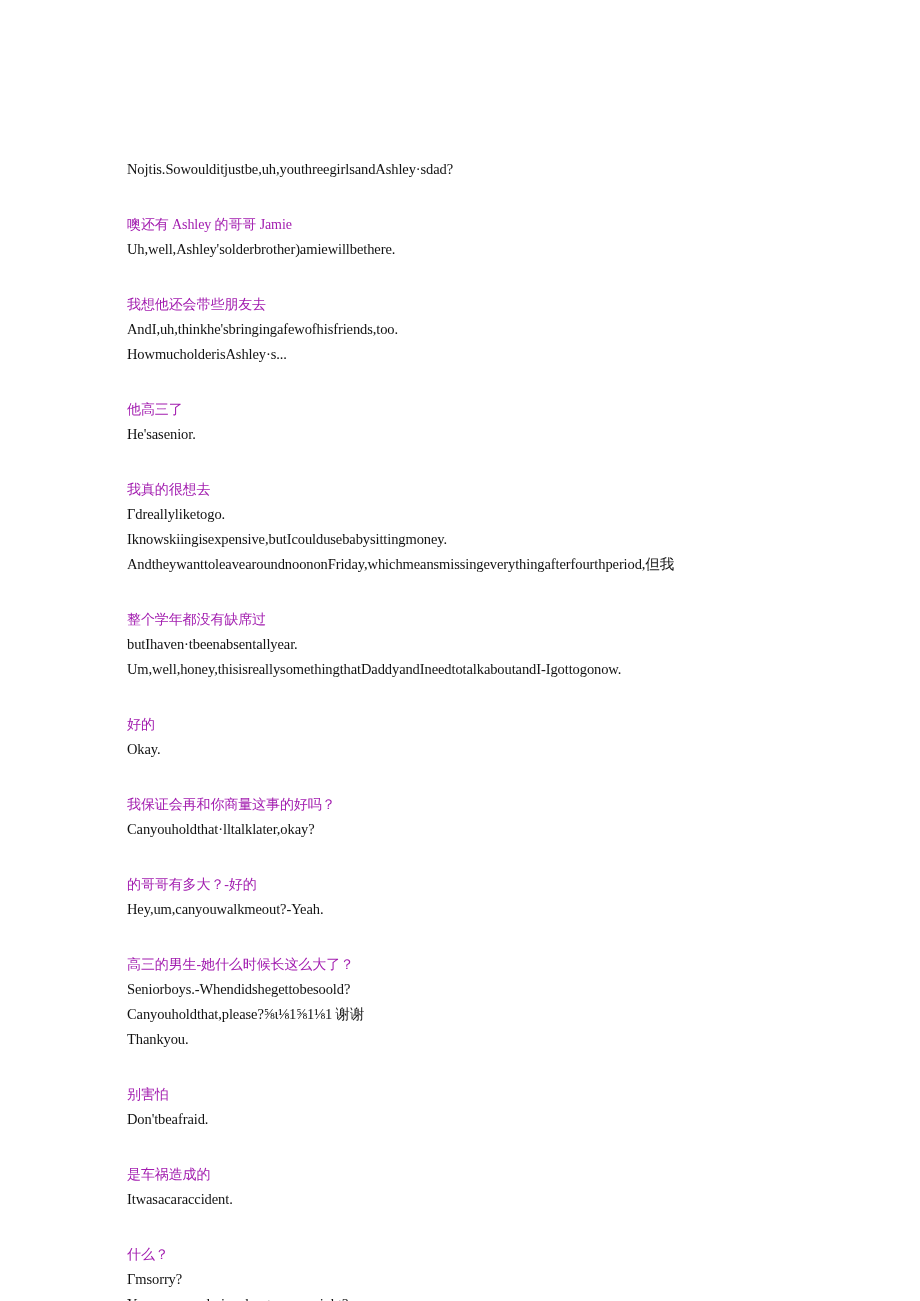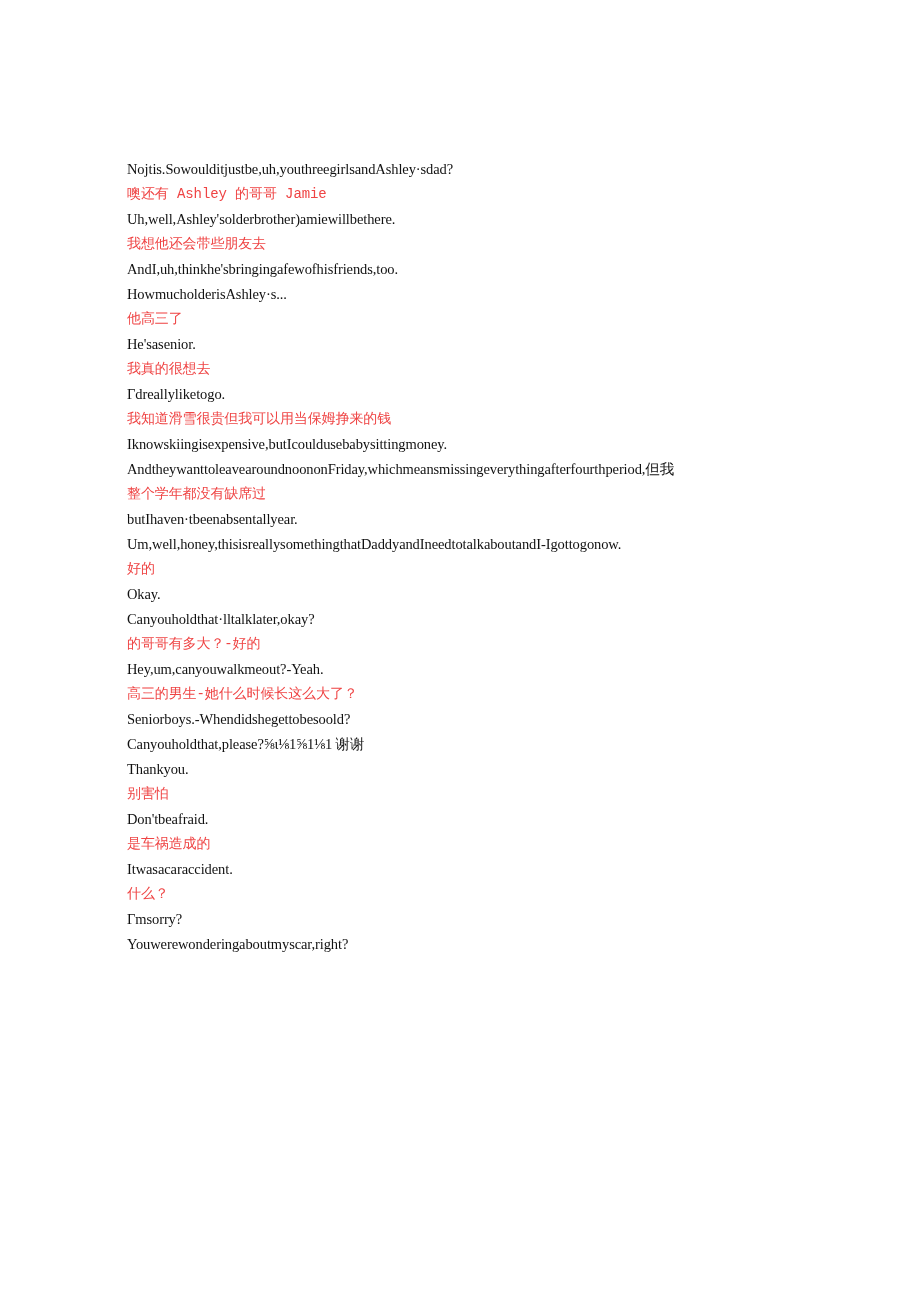--- a/index.html
+++ b/index.html
@@ -22,50 +22,51 @@
       width: 680px;
     }
     .line {
       font-size: 14.5px;
       line-height: 25px;
       height: 25px;
       white-space: nowrap;
       letter-spacing: -0.1px;
     }
     .line.zh {
-      font-family: Liberation Mono, monospace;
+      font-family: Liberation Serif, serif;
       font-size: 14px;
-      color: #ef4444;
+      color: #a21caf;
+      margin-top: 30px;
     }
     .line.en {
       font-family: "Liberation Serif", "DejaVu Serif", serif;
     }
   </style>
 </head>
 <body>
 
 <div class="page">
   <div class="line en">Nojtis.Sowoulditjustbe,uh,youthreegirlsandAshley·sdad?</div>
   <div class="line zh">噢还有 Ashley 的哥哥 Jamie</div>
   <div class="line en">Uh,well,Ashley'solderbrother)amiewillbethere.</div>
   <div class="line zh">我想他还会带些朋友去</div>
   <div class="line en">AndI,uh,thinkhe'sbringingafewofhisfriends,too.</div>
   <div class="line en">HowmucholderisAshley·s...</div>
   <div class="line zh">他高三了</div>
   <div class="line en">He'sasenior.</div>
   <div class="line zh">我真的很想去</div>
   <div class="line en">Γdreallyliketogo.</div>
-  <div class="line zh">我知道滑雪很贵但我可以用当保姆挣来的钱</div>
   <div class="line en">Iknowskiingisexpensive,butIcouldusebabysittingmoney.</div>
   <div class="line en">AndtheywanttoleavearoundnoononFriday,whichmeansmissingeverythingafterfourthperiod,但我</div>
   <div class="line zh">整个学年都没有缺席过</div>
   <div class="line en">butIhaven·tbeenabsentallyear.</div>
   <div class="line en">Um,well,honey,thisisreallysomethingthatDaddyandIneedtotalkaboutandI-Igottogonow.</div>
   <div class="line zh">好的</div>
   <div class="line en">Okay.</div>
+  <div class="line zh">我保证会再和你商量这事的好吗？</div>
   <div class="line en">Canyouholdthat·lltalklater,okay?</div>
   <div class="line zh">的哥哥有多大？-好的</div>
   <div class="line en">Hey,um,canyouwalkmeout?-Yeah.</div>
   <div class="line zh">高三的男生-她什么时候长这么大了？</div>
   <div class="line en">Seniorboys.-Whendidshegettobesoold?</div>
   <div class="line en">Canyouholdthat,please?⅝ι⅛1⅝1⅛1 谢谢</div>
   <div class="line en">Thankyou.</div>
   <div class="line zh">别害怕</div>
   <div class="line en">Don'tbeafraid.</div>
   <div class="line zh">是车祸造成的</div>

